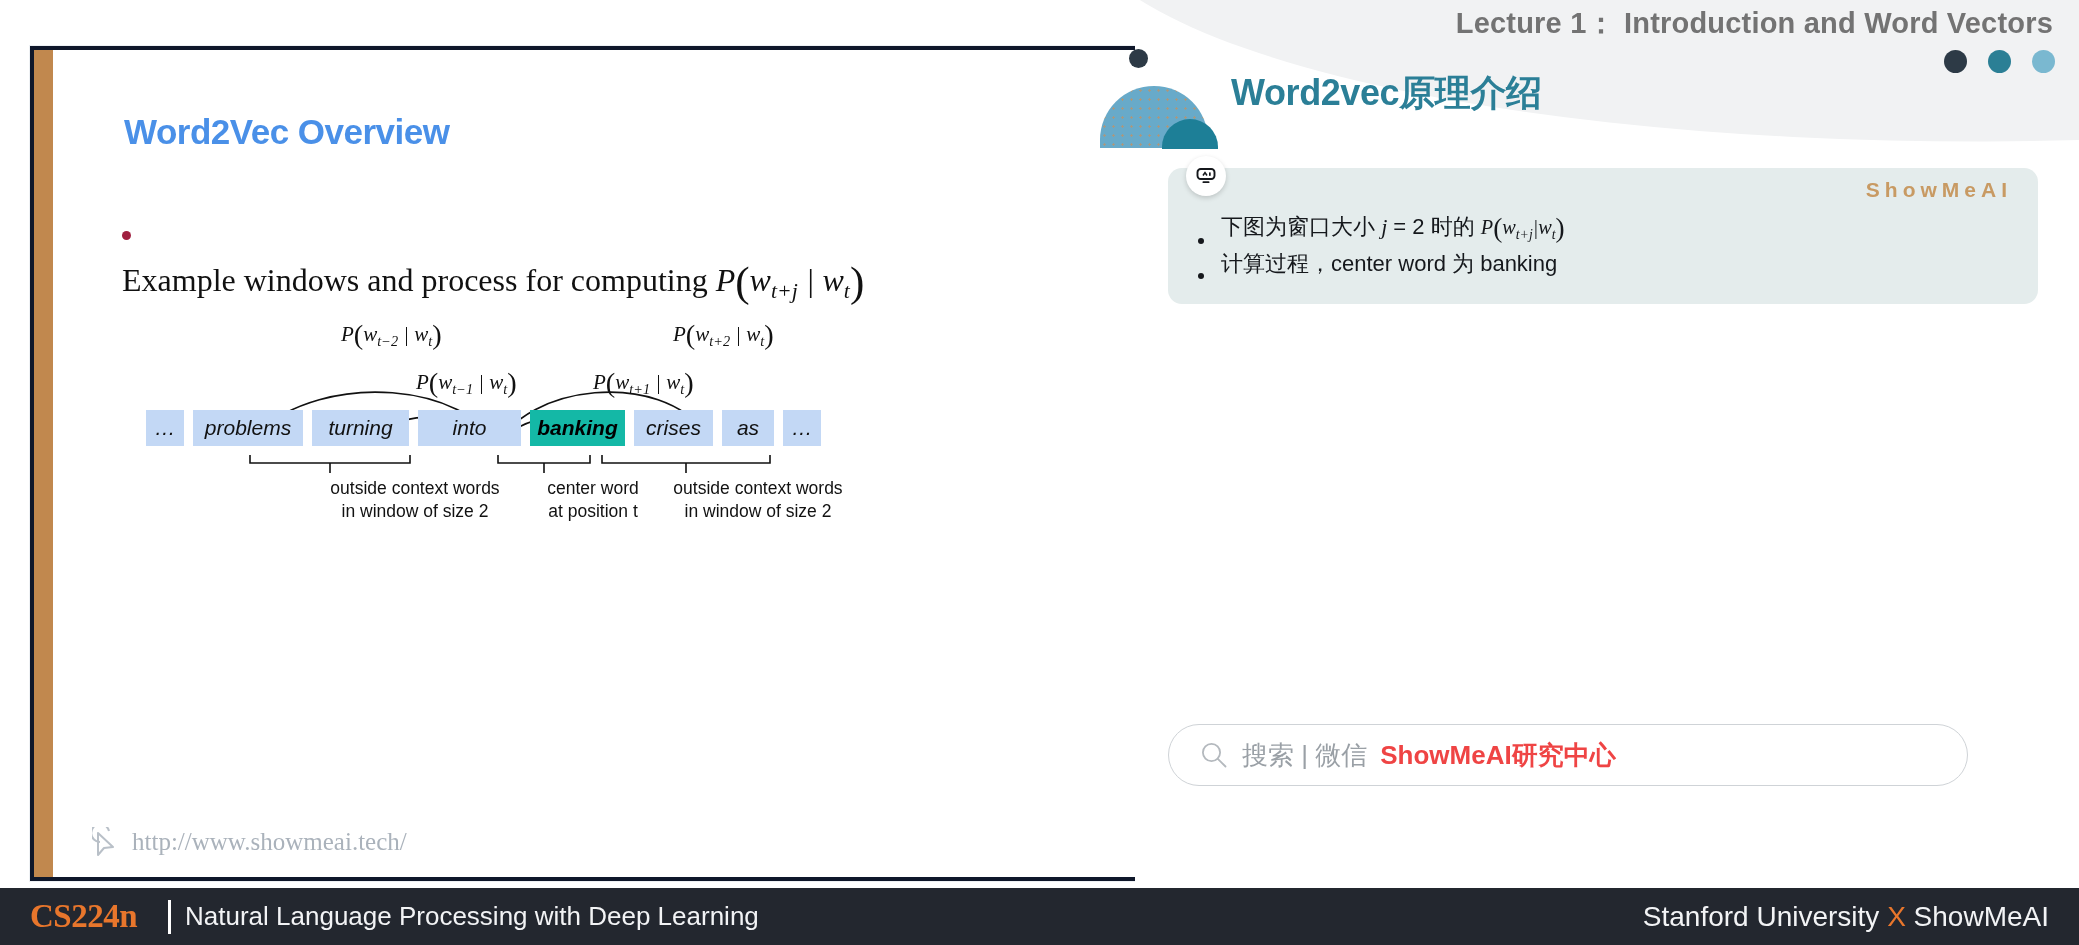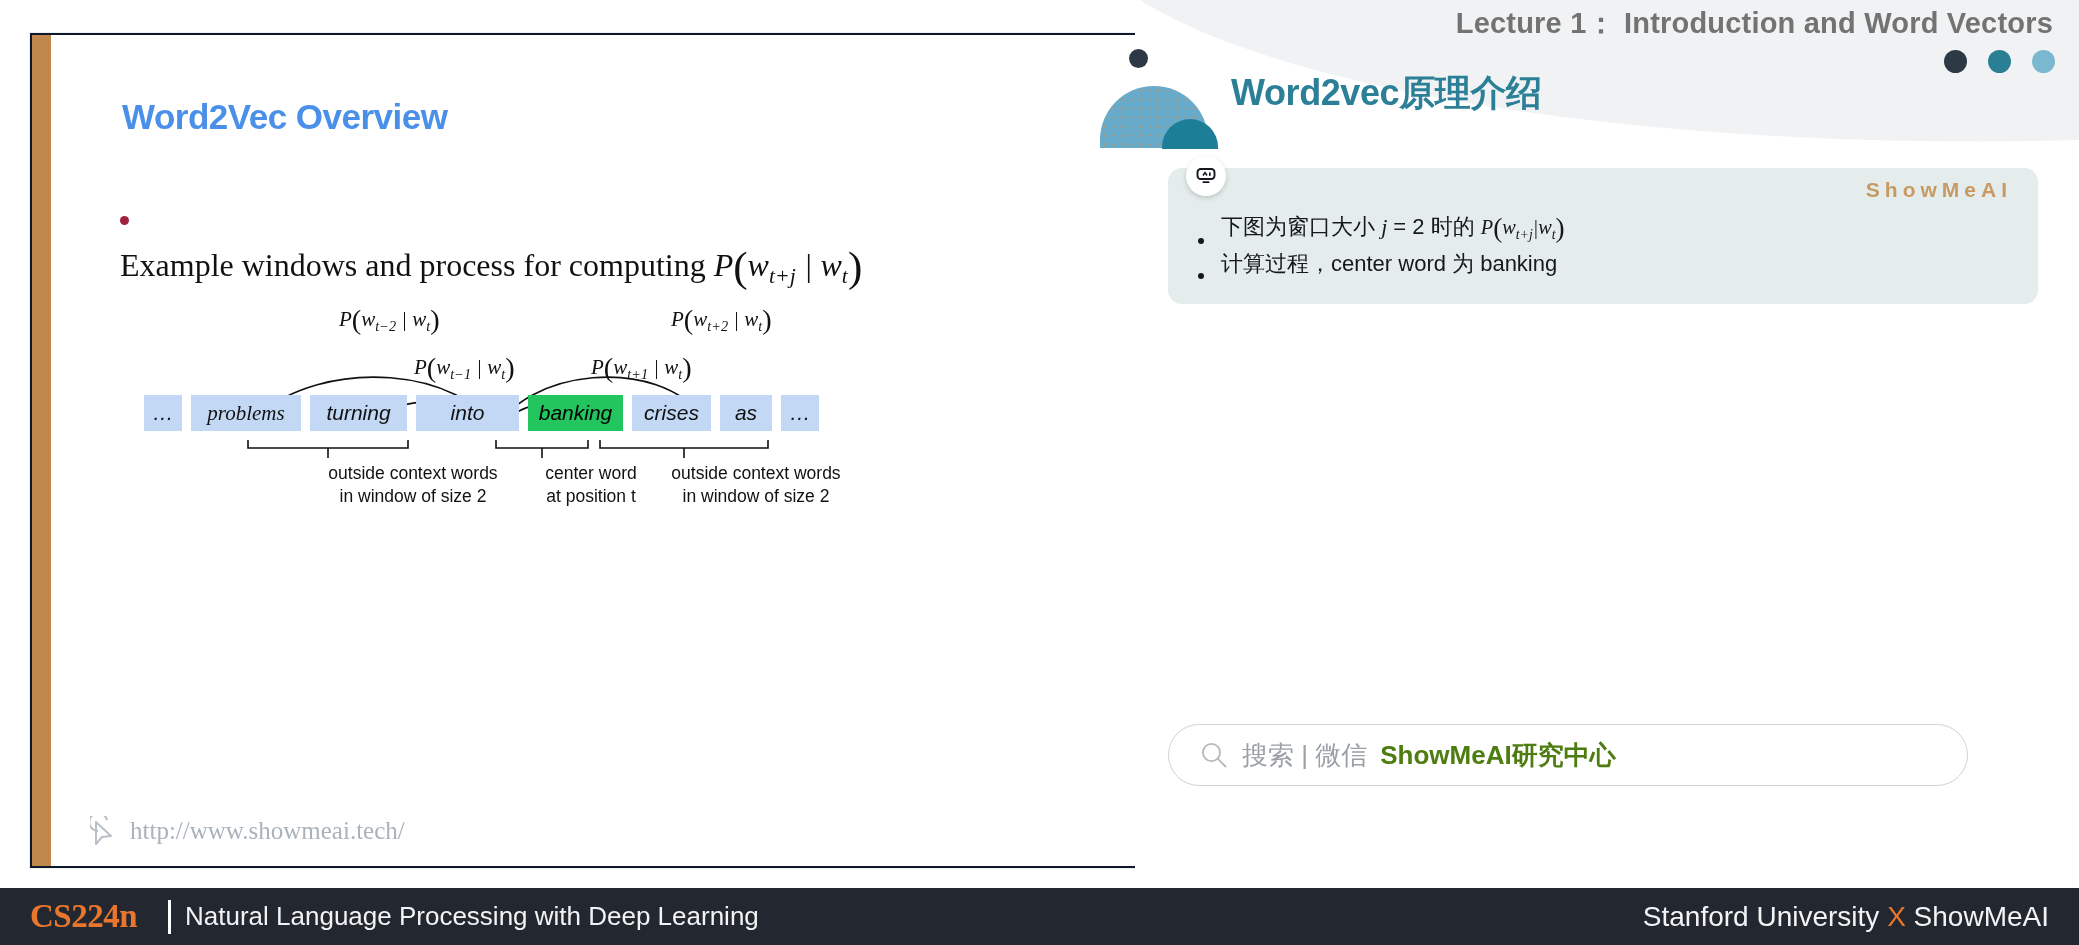--- a/index.html
+++ b/index.html
@@ -7,23 +7,23 @@
     width:2079px;height:945px;overflow:hidden;
     background:#ffffff;
     font-family:"Liberation Sans", sans-serif;
     position:relative;
   }
 
   
   #slide-region{position:absolute;left:0;top:0;width:1135px;height:888px;background:#ffffff;}
 
   #slide-frame{
-    position:absolute;left:30px;top:33px;width:1270px;height:835px;
+    position:absolute;left:30px;top:46px;width:1270px;height:835px;
     background:#ffffff;
-    border:2px solid #0f172a;
+    border:4px solid #0f172a;
     box-shadow:0 0 0 1px #eef1f4;
     box-sizing:border-box;
   }
   #slide-accent-bar{
     position:absolute;left:0;top:0;width:19px;height:100%;
     background:#c1884e;
   }
   #slide-title{
     position:absolute;left:90px;top:62px;
     font-family:"Liberation Sans", sans-serif;
@@ -56,23 +56,23 @@
   #plab-tm1{left:318px;top:62px;}
   #plab-tp1{left:495px;top:62px;}
   #plab-tp2{left:575px;top:14px;}
 
   #word-row{position:absolute;left:48px;top:105px;display:flex;align-items:center;gap:9px;}
   .wbox{
     background:#c3d8f5;height:36px;display:flex;align-items:center;justify-content:center;
     font-family:"Liberation Sans", sans-serif;font-style:italic;font-size:21px;color:#111;
     box-sizing:border-box;
   }
-  .wbox.center{background:#22c55e;color:#000;}
+  .wbox.center{background:#14b8a6;color:#000;font-weight:bold;}
   .w-e1{width:38px;}
-  .w-problems{width:110px;font-family:Liberation Serif, serif;}
+  .w-problems{width:110px;}
   .w-turning{width:97px;}
   .w-into{width:103px;}
   .w-banking{width:95px;}
   .w-crises{width:79px;}
   .w-as{width:52px;}
   .w-e2{width:38px;}
 
   #brace-svg{position:absolute;left:48px;top:146px;width:700px;height:28px;}
   #captions{position:absolute;left:48px;top:172px;width:700px;}
   .cap{
@@ -163,21 +163,21 @@
   
   #search-pill{
     position:absolute;left:0px;top:724px;width:800px;height:62px;margin-left:33px;
     border:1.6px solid #cfd3d7;border-radius:31px;box-sizing:border-box;
     display:flex;align-items:center;gap:13px;padding:0 30px;background:#fff;
   }
   #search-placeholder{
     font-family:"Liberation Sans", sans-serif;font-size:26px;color:#9aa0a6;white-space:nowrap;
   }
   #search-brand{
-    font-family:"Liberation Sans", sans-serif;font-size:26px;font-weight:bold;color:#4d7c0f;
+    font-family:"Liberation Sans", sans-serif;font-size:26px;font-weight:bold;color:#ef4444;
     white-space:nowrap;
   }
 
   
   #footer{
     position:absolute;left:0;bottom:0;width:2079px;height:57px;background:#23272f;
     display:flex;align-items:center;
   }
   #footer-code{
     position:absolute;left:30px;font-family:Liberation Serif, serif;font-size:33px;

